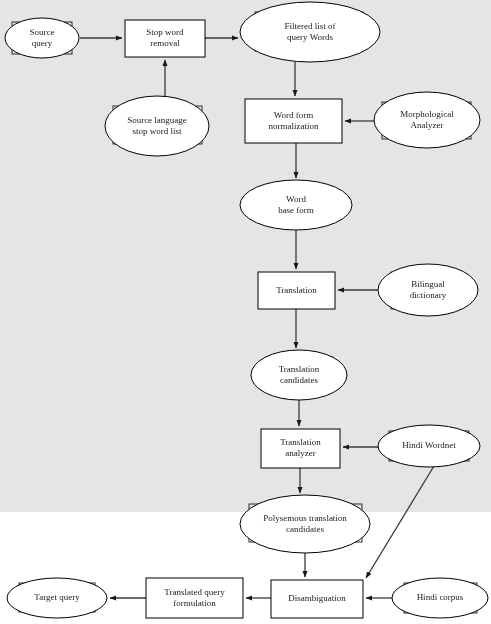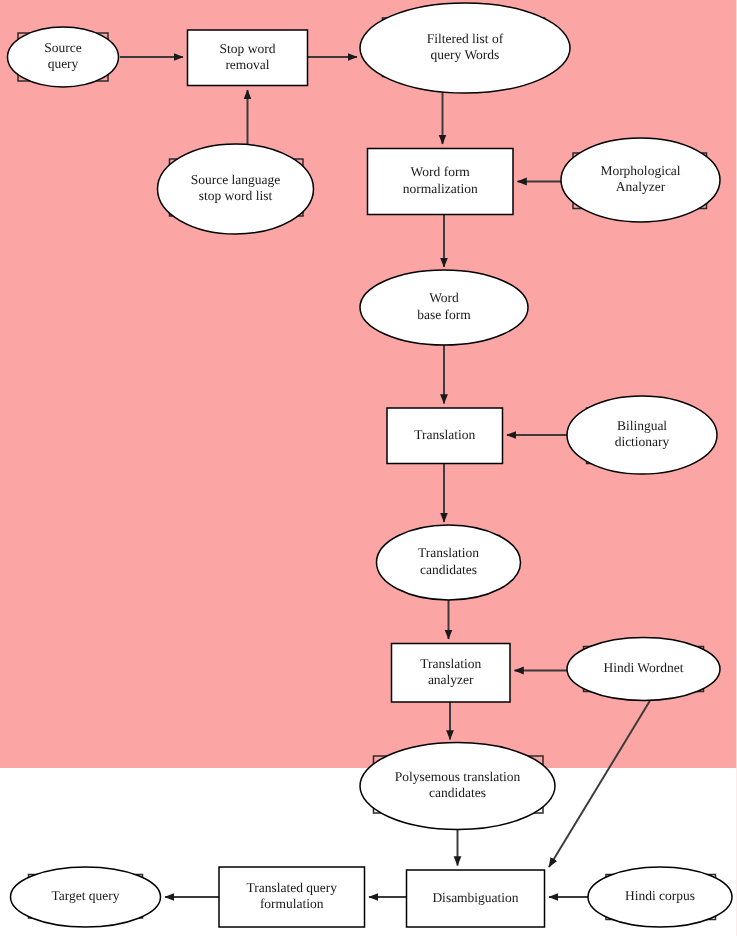--- a/index.html
+++ b/index.html
@@ -10,21 +10,21 @@
   body {
     width: 491px;
     height: 624px;
     font-family: "Liberation Serif", serif;
     overflow: hidden;
   }
   #flowchart-root {
     position: relative;
     width: 491px;
     height: 512px;
-    background: #fca5a5;
+    background: #e5e5e5;
   }
   svg#flow-svg {
     display: block;
     width: 491px;
     height: 624px;
   }
   .node-shape {
     fill: #ffffff;
     stroke: #000000;
     stroke-width: 1;

